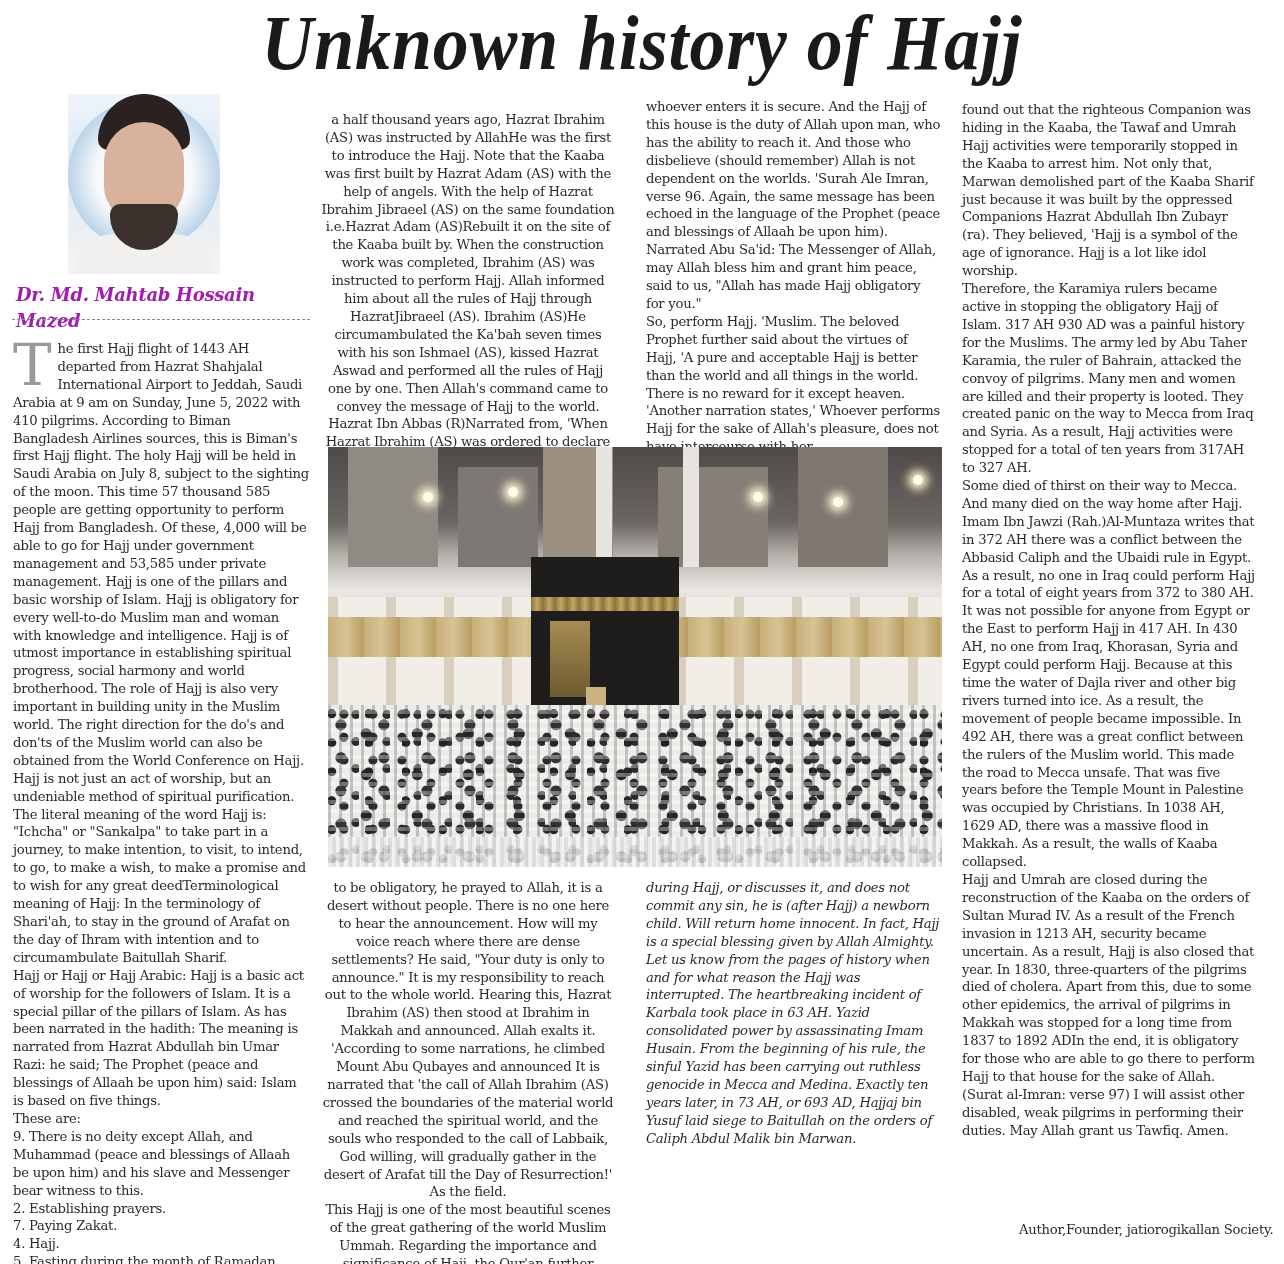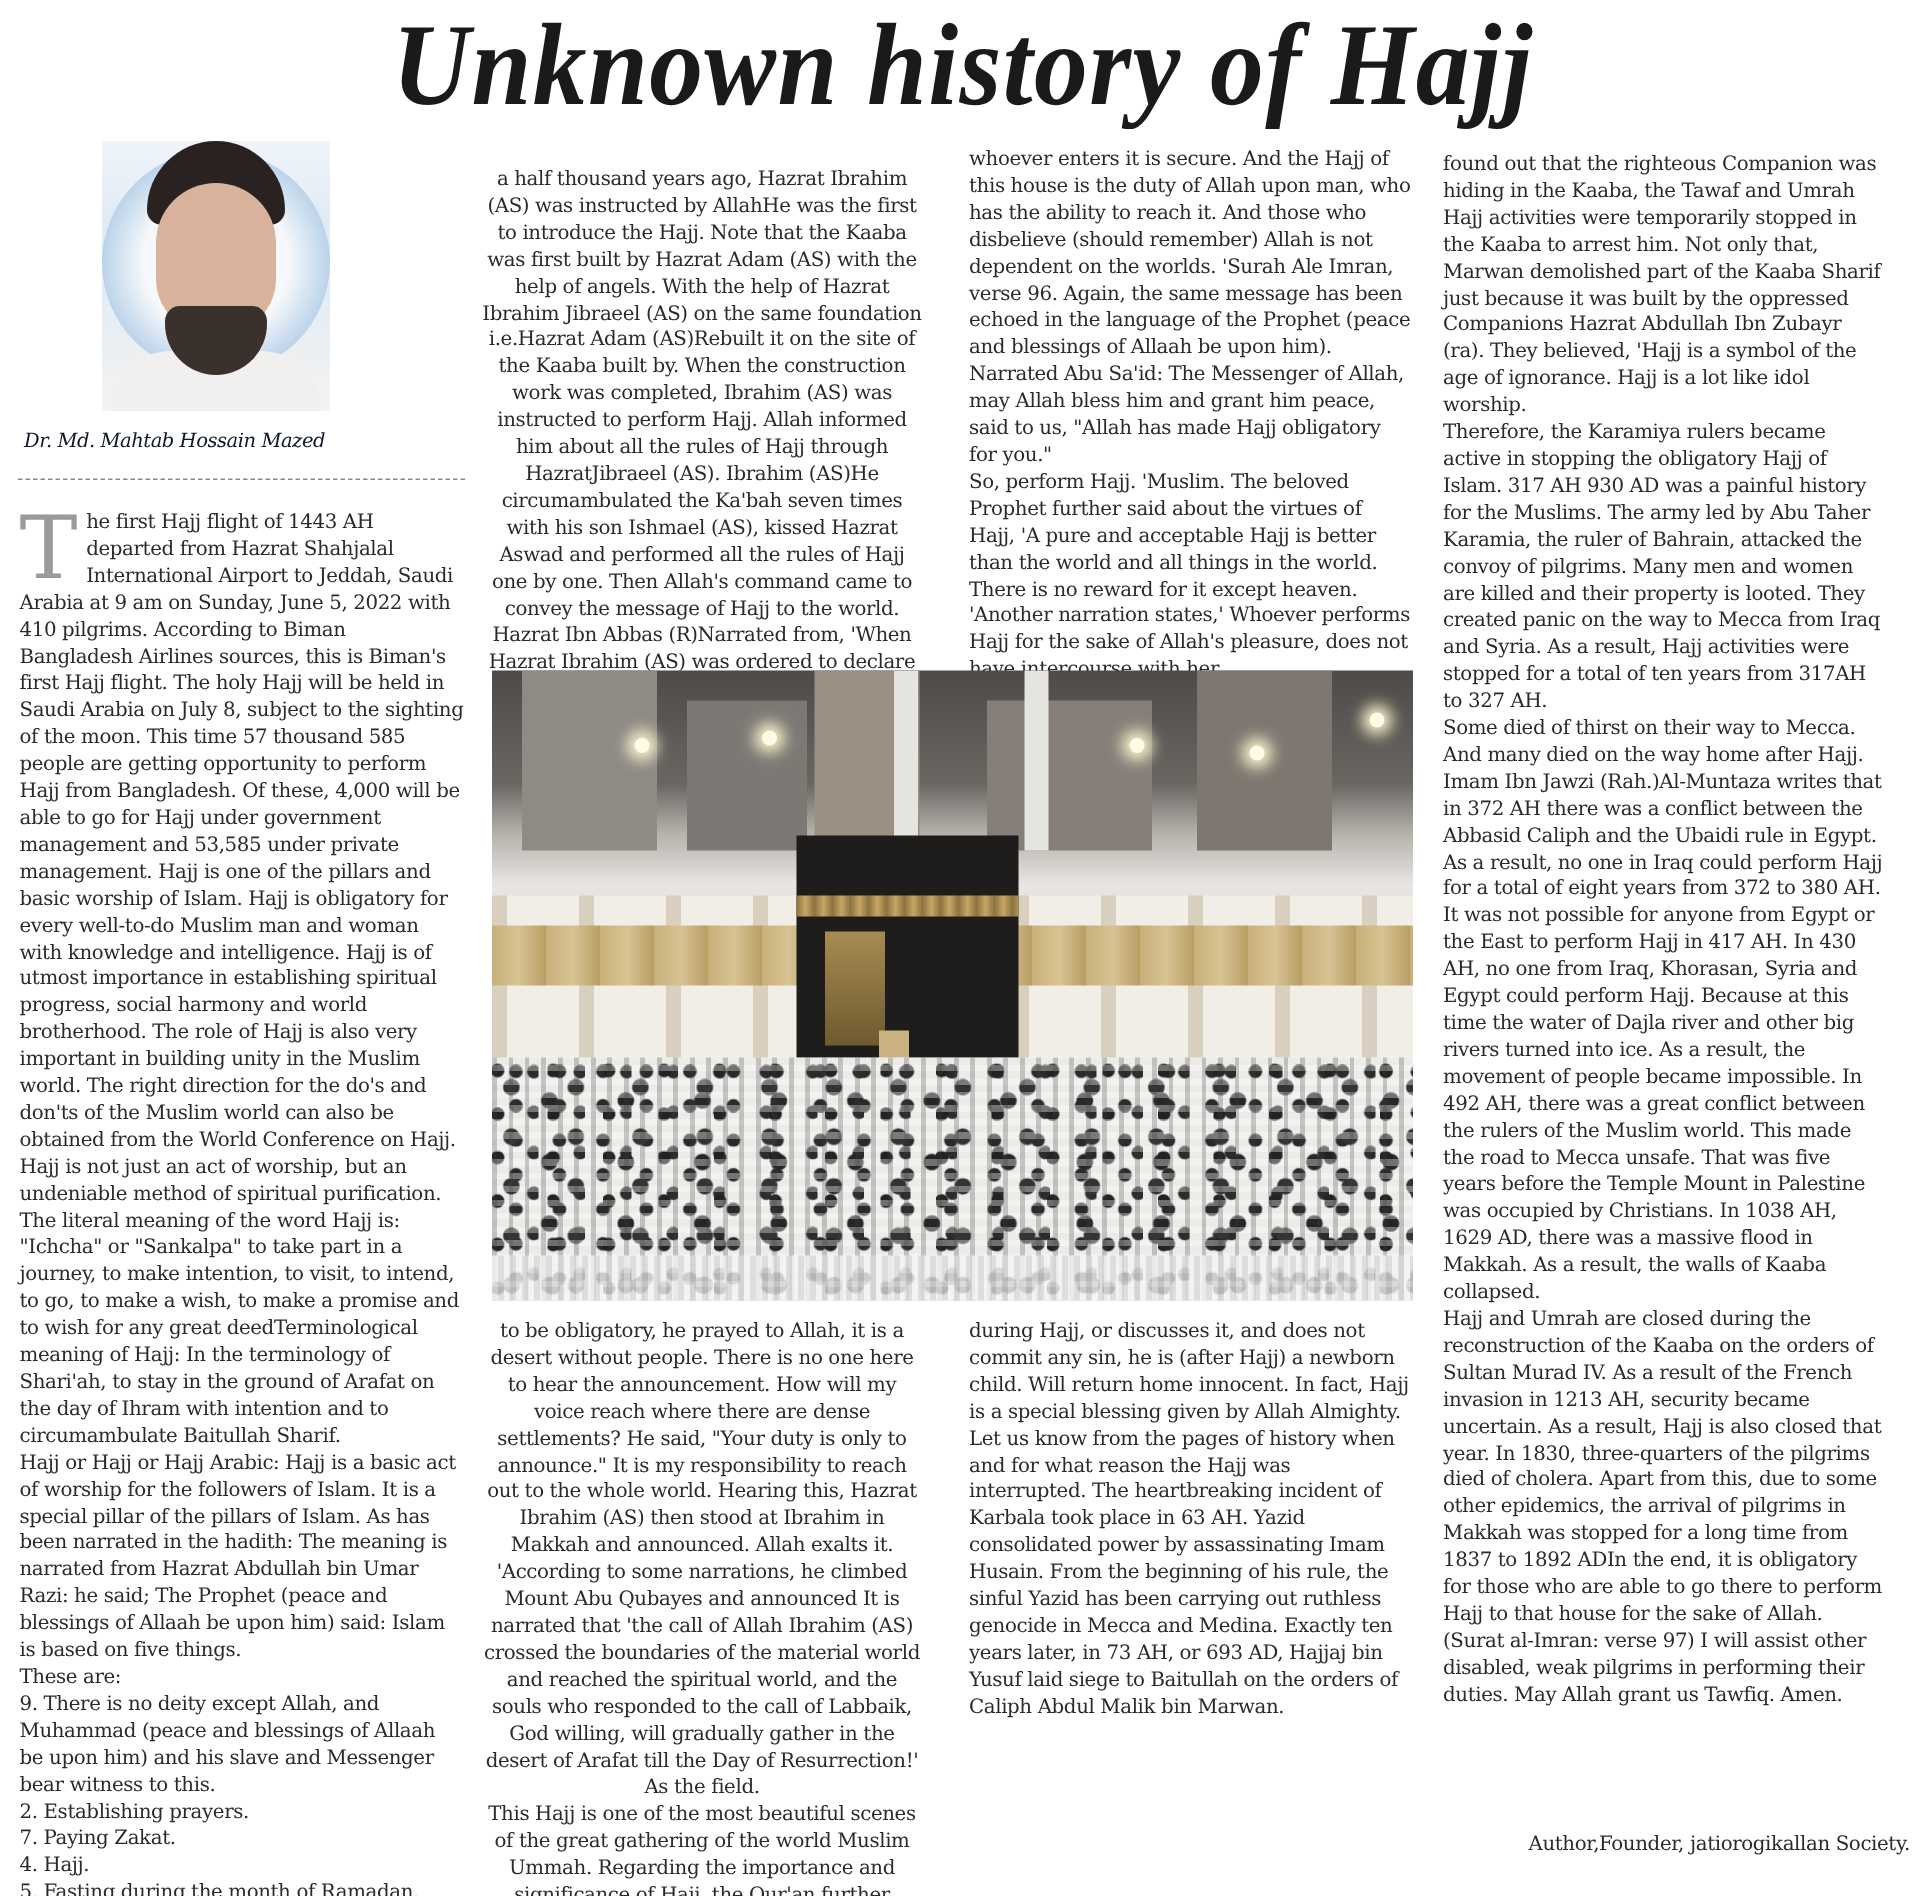--- a/index.html
+++ b/index.html
@@ -16,21 +16,21 @@
   .c4{left:962px;width:296px;}
   .portrait{position:absolute;left:68px;top:94px;width:152px;height:180px;
        background:linear-gradient(180deg,#eef4fa 0%,#dde8f3 40%,#f4f4f2 100%);overflow:hidden;}
   .portrait .halo{position:absolute;left:0;top:6px;width:152px;height:150px;border-radius:50%;
        background:radial-gradient(ellipse at center,#f6f8fb 45%,#bcd4ea 70%,#eef4fa 90%);}
   .portrait .hair{position:absolute;left:30px;top:0;width:92px;height:56px;border-radius:46px 46px 10px 10px;background:#2a2220;}
   .portrait .face{position:absolute;left:36px;top:28px;width:80px;height:100px;border-radius:40px 40px 36px 36px;background:#d9b29b;}
   .portrait .beard{position:absolute;left:42px;top:110px;width:68px;height:46px;border-radius:10px 10px 34px 34px;background:#3a302c;}
   .portrait .shirt{position:absolute;left:6px;top:140px;width:140px;height:50px;border-radius:40px 40px 0 0;background:#f1f0ee;}
   .byline{position:absolute;left:16px;top:282px;width:296px;font-family:"DejaVu Serif",serif;
-       font-style:italic;font-weight:normal;font-size:13px;line-height:26px;color:#0f172a;letter-spacing:-0.3px;}
+       font-style:italic;font-weight:bold;font-size:18px;line-height:26px;color:#a21caf;letter-spacing:-0.3px;}
   .dash{position:absolute;left:12px;top:319px;width:298px;border-top:1.5px dashed #888;}
   .dropcap{float:left;font-family:"DejaVu Serif",serif;font-size:58px;line-height:46px;color:#9a9a9a;
        margin:2px 6px 0 0;height:50px;}
   .photo{position:absolute;left:328px;top:447px;width:614px;height:420px;overflow:hidden;
        background:linear-gradient(180deg,#4d4a48 0%,#6a6662 18%,#b6b2ac 26%,#e8e6e2 34%,#d9d4cc 46%,#cfc7b6 58%,#e2dfda 66%,#d8d5d0 100%);}
   .photo .bldg{position:absolute;background:#8e8a84;}
   .photo .light{position:absolute;width:10px;height:10px;border-radius:50%;background:#fffbe8;box-shadow:0 0 10px 5px #fff6d0;}
   .photo .arcade{position:absolute;left:0;top:150px;width:614px;height:110px;
        background:repeating-linear-gradient(90deg,#d8cfbe 0px,#d8cfbe 10px,#f1eee8 10px,#f1eee8 58px);}
   .photo .gold{position:absolute;left:0;top:170px;width:614px;height:40px;
@@ -122,18 +122,18 @@
   <div class="crowd"></div>
   <div class="crowd2"></div>
   <div class="rail"></div>
 </div>
 
 <div class="col c2" style="top:879px;">
   <p>to be obligatory, he prayed to Allah, it is a desert without people. There is no one here to hear the announcement. How will my voice reach where there are dense settlements? He said, "Your duty is only to announce." It is my responsibility to reach out to the whole world. Hearing this, Hazrat Ibrahim (AS) then stood at Ibrahim in Makkah and announced. Allah exalts it. 'According to some narrations, he climbed Mount Abu Qubayes and announced It is narrated that 'the call of Allah Ibrahim (AS) crossed the boundaries of the material world and reached the spiritual world, and the souls who responded to the call of Labbaik, God willing, will gradually gather in the desert of Arafat till the Day of Resurrection!' As the field.</p>
   <p>This Hajj is one of the most beautiful scenes of the great gathering of the world Muslim Ummah. Regarding the importance and significance of Hajj, the Qur'an further states: And</p>
 </div>
 
-<div class="col c3" style="top:879px;">
+<div class="col c3" style="top:879px;font-style:italic;">
   <p>during Hajj, or discusses it, and does not commit any sin, he is (after Hajj) a newborn child. Will return home innocent. In fact, Hajj is a special blessing given by Allah Almighty.</p>
   <p>Let us know from the pages of history when and for what reason the Hajj was interrupted. The heartbreaking incident of Karbala took place in 63 AH. Yazid consolidated power by assassinating Imam Husain. From the beginning of his rule, the sinful Yazid has been carrying out ruthless genocide in Mecca and Medina. Exactly ten years later, in 73 AH, or 693 AD, Hajjaj bin Yusuf laid siege to Baitullah on the orders of Caliph Abdul Malik bin Marwan.</p>
 </div>
 
 <div class="signoff">Author,Founder, jatiorogikallan Society.</div>
 
 </body></html>

